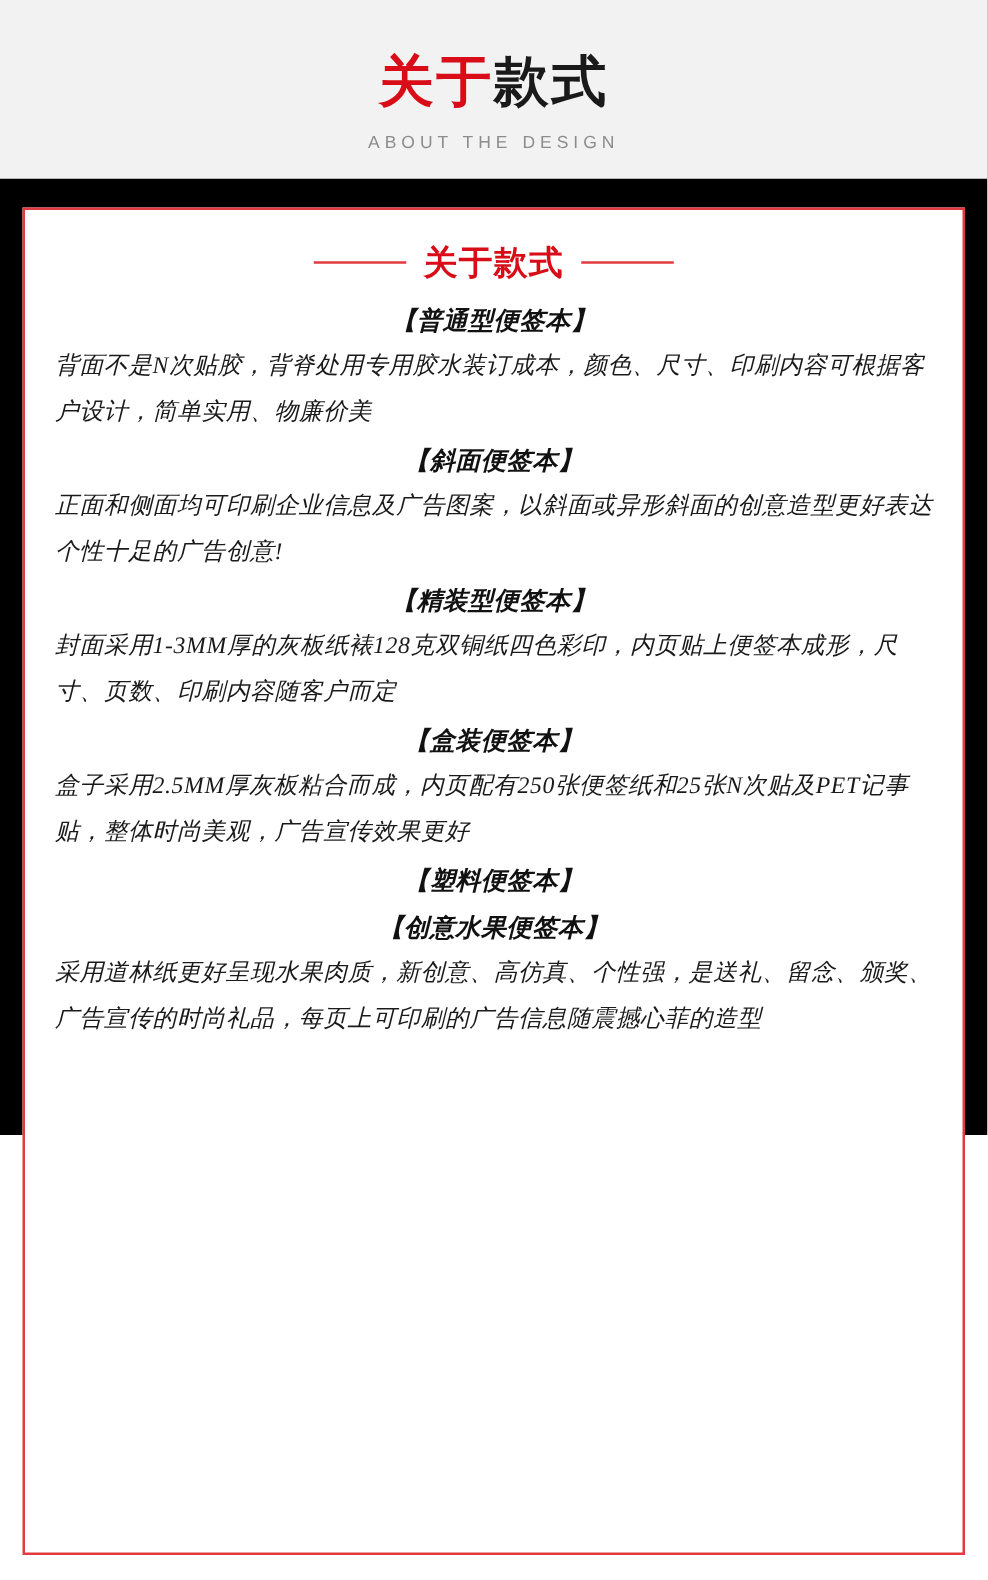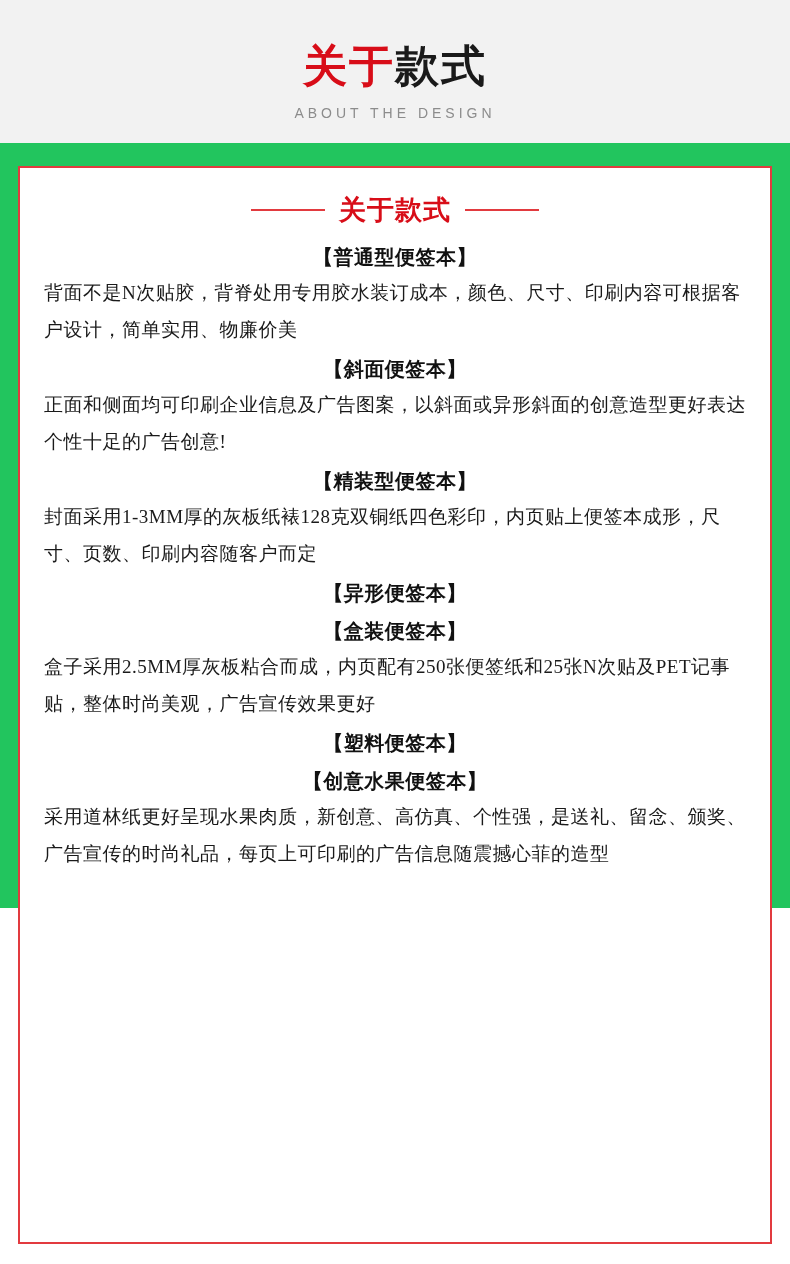--- a/index.html
+++ b/index.html
@@ -11,21 +11,21 @@
     height: 1264px;
     background: #ffffff;
     font-family: "Liberation Sans", sans-serif;
     overflow: hidden;
   }
 
   .page {
     position: relative;
     width: 790px;
     height: 908px;
-    background: #22c55e;
+    background: #000000;
   }
 
   
   .header {
     width: 790px;
     height: 143px;
     background: #f2f2f2;
     box-sizing: border-box;
     display: flex;
     flex-direction: column;
@@ -90,20 +90,21 @@
     font-size: 27px;
     font-weight: bold;
     line-height: 32px;
     letter-spacing: 1px;
     white-space: nowrap;
     font-family: "Liberation Sans", sans-serif;
   }
 
   .section {
     margin-bottom: 4px;
+    font-style: italic;
   }
 
   .sec-title {
     text-align: center;
     font-size: 20px;
     font-weight: bold;
     color: #111111;
     line-height: 34px;
     letter-spacing: 0.5px;
     font-family: "Liberation Sans", sans-serif;
@@ -147,21 +148,20 @@
         <div class="sec-body">正面和侧面均可印刷企业信息及广告图案，以斜面或异形斜面的创意造型更好表达个性十足的广告创意!</div>
       </div>
 
 
       <div class="section">
         <div class="sec-title">【精装型便签本】</div>
         <div class="sec-body">封面采用1-3MM厚的灰板纸裱128克双铜纸四色彩印，内页贴上便签本成形，尺寸、页数、印刷内容随客户而定</div>
       </div>
 
       <div class="section">
-        <div class="sec-title">【异形便签本】</div>
       </div>
 
       <div class="section">
         <div class="sec-title">【盒装便签本】</div>
         <div class="sec-body">盒子采用2.5MM厚灰板粘合而成，内页配有250张便签纸和25张N次贴及PET记事贴，整体时尚美观，广告宣传效果更好</div>
       </div>
 
       <div class="section">
         <div class="sec-title">【塑料便签本】</div>
       </div>

